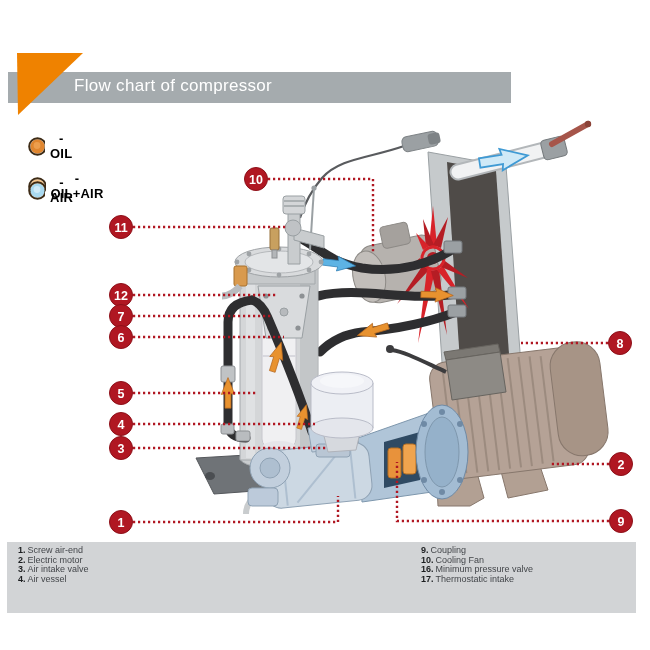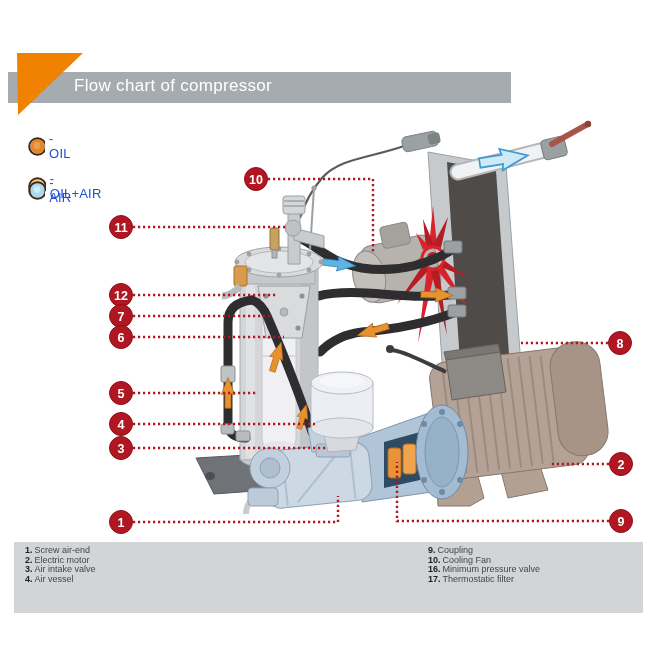--- a/index.html
+++ b/index.html
@@ -7,31 +7,31 @@
   #stage{position:relative;width:650px;height:650px;background:#fff;}
 
   
   .title-bar{position:absolute;left:8px;top:72px;width:503px;height:31px;background:#a5abae;}
   .title-text{position:absolute;left:34px;top:76px;font-size:17px;color:#ffffff;letter-spacing:.3px;margin-left:40px;}
   .accent-tri{position:absolute;left:0;top:0;}
 
   
   .legend{position:absolute;left:28px;top:136px;}
   .legend-row{position:absolute;left:0;height:18px;display:flex;align-items:center;}
-  .legend-label{font-size:13px;font-weight:normal;color:#1d4ed8;margin-left:4px;letter-spacing:.2px;}
+  .legend-label{font-size:13px;font-weight:bold;color:#000000;margin-left:4px;letter-spacing:.2px;text-align:center;}
 
   
   #diagram{position:absolute;left:0;top:0;width:650px;height:650px;}
   .hose{fill:none;stroke:#2e2e30;stroke-width:9;stroke-linecap:round;}
   .cl{fill:none;stroke:#b01722;stroke-width:2.4;stroke-dasharray:2.2 2.8;}
   .cnum{fill:#ffffff;font-size:12.5px;font-weight:bold;text-anchor:middle;}
   .mech{stroke-linejoin:round;}
 
   
-  .plist{position:absolute;left:14px;top:542px;width:629px;height:71px;background:#d2d4d6;}
+  .plist{position:absolute;left:7px;top:542px;width:629px;height:71px;background:#d2d4d6;}
   .pcol{position:absolute;top:4px;}
   .pcol.c1{left:11px}.pcol.c2{left:219px}.pcol.c3{left:414px}
   .pitem{font-size:9px;line-height:9.6px;color:#43464a;white-space:nowrap;}
   .pitem b{color:#1c1e20;font-weight:bold;margin-right:2px;}
 </style>
 </head>
 <body>
 
 <div id="stage">
 
@@ -353,17 +353,17 @@
     <div class="pcol c1">
       <div class="pitem"><b>1.</b><span>Screw air-end</span></div>
       <div class="pitem"><b>2.</b><span>Electric motor</span></div>
       <div class="pitem"><b>3.</b><span>Air intake valve</span></div>
       <div class="pitem"><b>4.</b><span>Air vessel</span></div>
     </div>
     <div class="pcol c3">
       <div class="pitem"><b>9.</b><span>Coupling</span></div>
       <div class="pitem"><b>10.</b><span>Cooling Fan</span></div>
       <div class="pitem"><b>16.</b><span>Minimum pressure valve</span></div>
-      <div class="pitem"><b>17.</b><span>Thermostatic filter</span></div>
+      <div class="pitem"><b>17.</b><span>Thermostatic intake</span></div>
     </div>
   </div>
 
 </div>
 
 </body></html>

